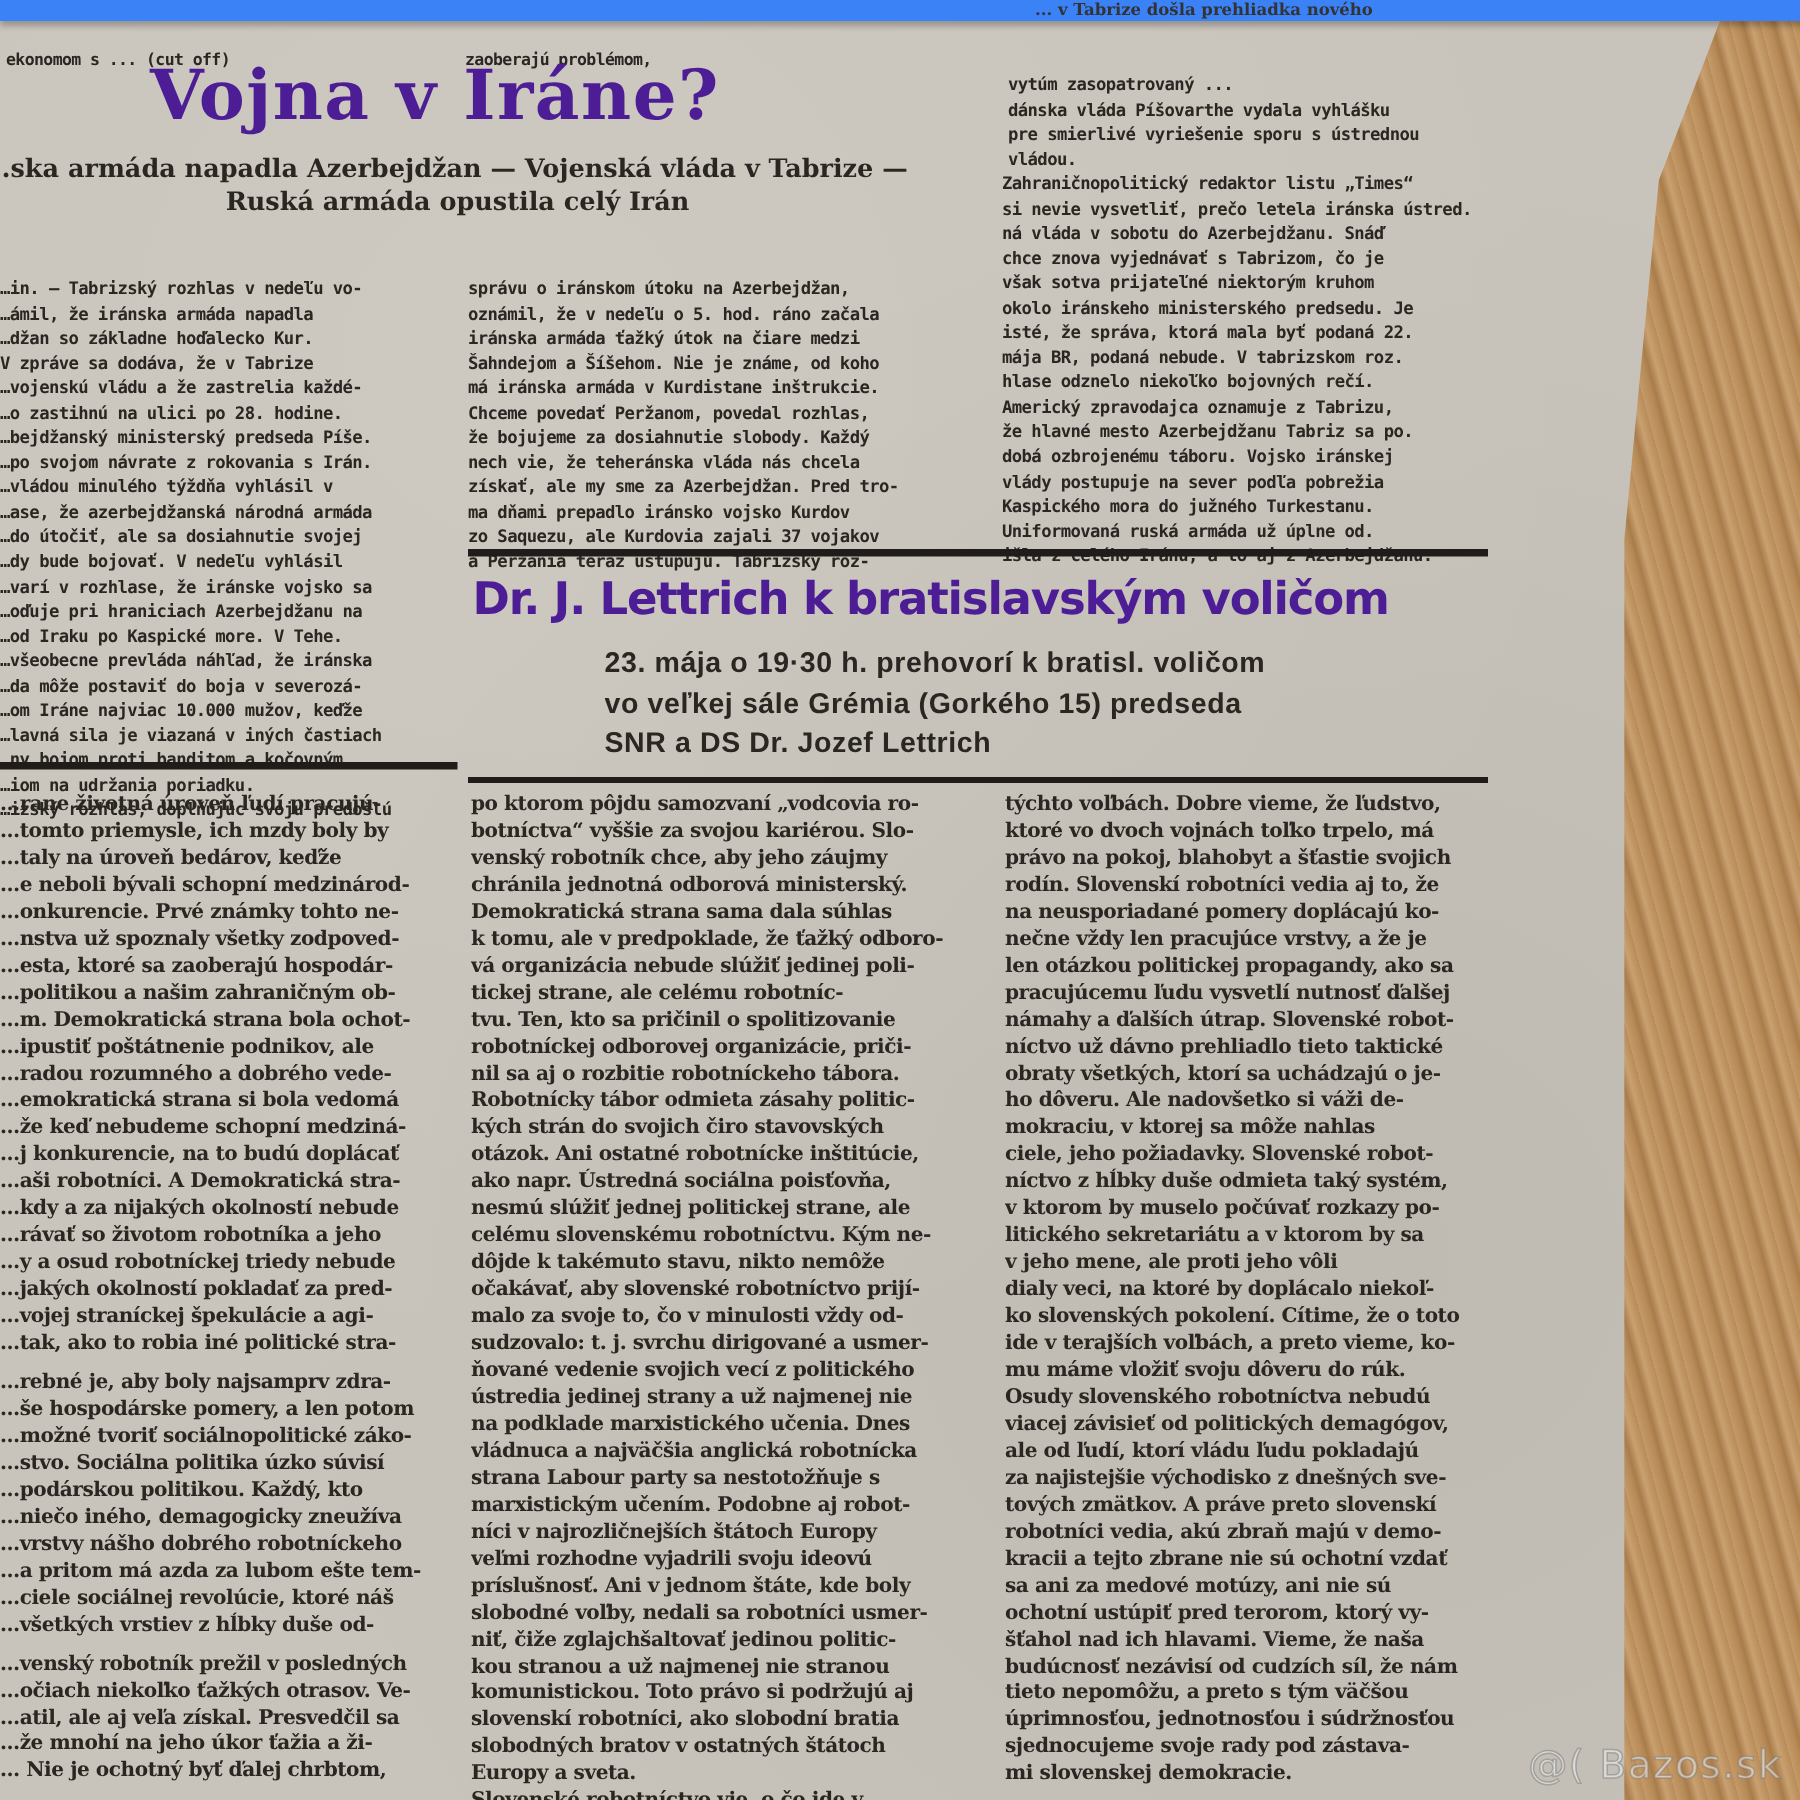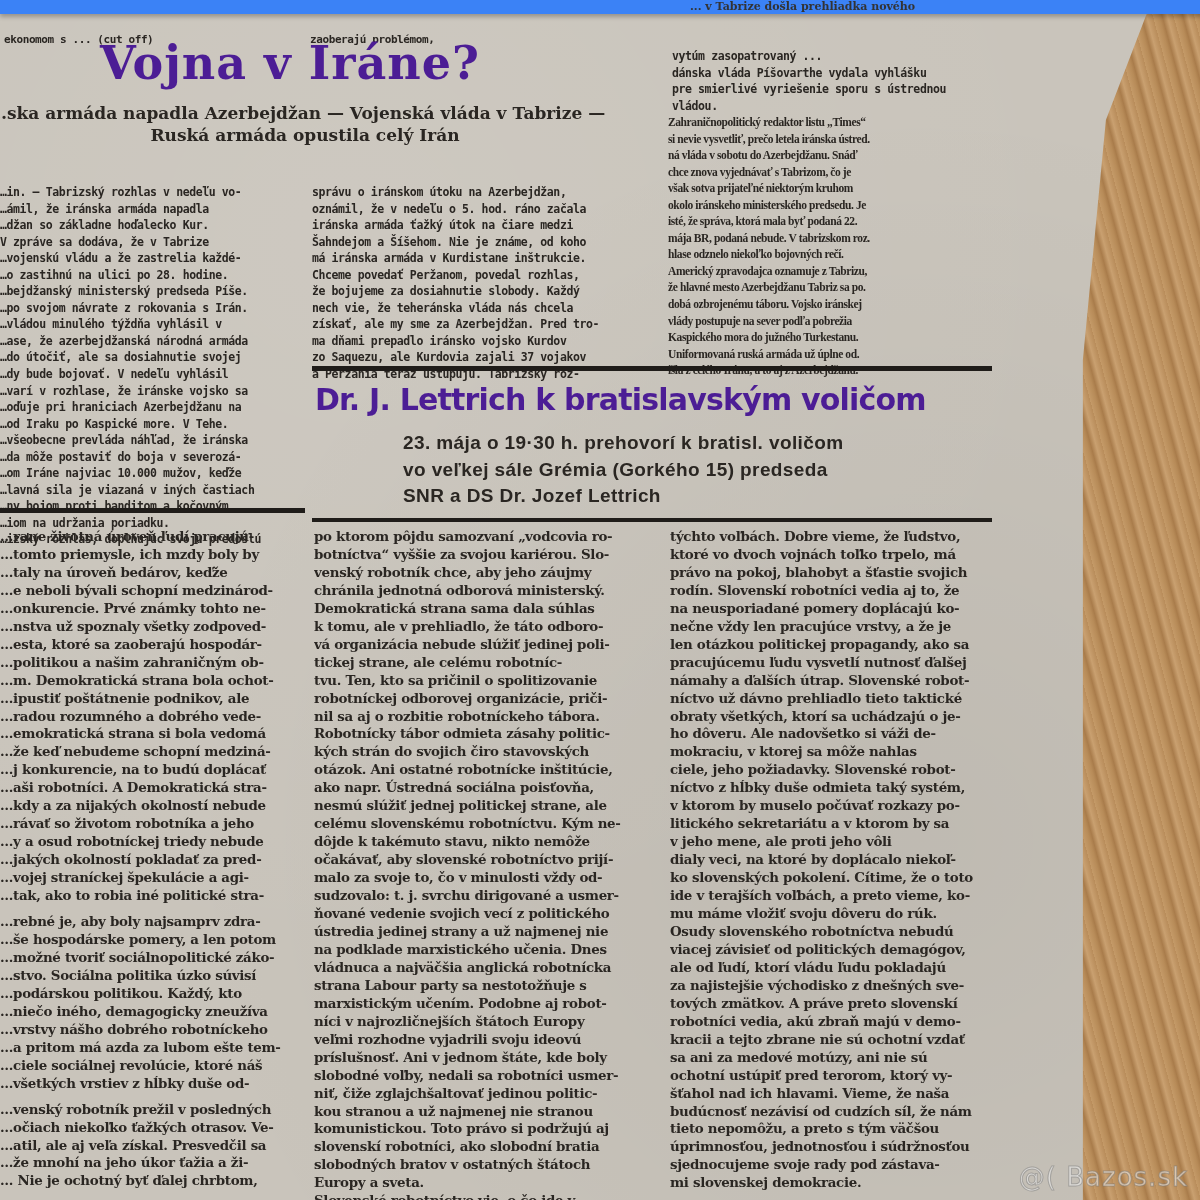--- a/index.html
+++ b/index.html
@@ -113,21 +113,21 @@
     <div class="line">Šahndejom a Šíšehom. Nie je známe, od koho</div>
     <div class="line">má iránska armáda v Kurdistane inštrukcie.</div>
     <div class="line">Chceme povedať Peržanom, povedal rozhlas,</div>
     <div class="line">že bojujeme za dosiahnutie slobody. Každý</div>
     <div class="line">nech vie, že teheránska vláda nás chcela</div>
     <div class="line">získať, ale my sme za Azerbejdžan. Pred tro-</div>
     <div class="line">ma dňami prepadlo iránsko vojsko Kurdov</div>
     <div class="line">zo Saquezu, ale Kurdovia zajali 37 vojakov</div>
     <div class="line">a Peržania teraz ustupujú. Tabrizský roz-</div>
   </div>
-<div class="col typewriter" id="iran-c3" style="left:668px;top:82px;width:326px;font-family:Liberation Serif, serif;">
+<div class="col typewriter" id="iran-c3" style="left:668px;top:82px;width:326px;">
     <div class="line">Zahraničnopolitický redaktor listu „Times“</div>
     <div class="line">si nevie vysvetliť, prečo letela iránska ústred.</div>
     <div class="line">ná vláda v sobotu do Azerbejdžanu. Snáď</div>
     <div class="line">chce znova vyjednávať s Tabrizom, čo je</div>
     <div class="line">však sotva prijateľné niektorým kruhom</div>
     <div class="line">okolo iránskeho ministerského predsedu. Je</div>
     <div class="line">isté, že správa, ktorá mala byť podaná 22.</div>
     <div class="line">mája BR, podaná nebude. V tabrizskom roz.</div>
     <div class="line">hlase odznelo niekoľko bojovných rečí.</div>
     <div class="line">Americký zpravodajca oznamuje z Tabrizu,</div>
@@ -189,21 +189,21 @@
     <div class="line">…atil, ale aj veľa získal. Presvedčil sa</div>
     <div class="line">…že mnohí na jeho úkor ťažia a ži-</div>
     <div class="line">… Nie je ochotný byť ďalej chrbtom,</div>
   </div>
 <div class="col serif" id="work-c2" style="left:314px;top:528px;width:338px;">
     <div class="line">po ktorom pôjdu samozvaní „vodcovia ro-</div>
     <div class="line">botníctva“ vyššie za svojou kariérou. Slo-</div>
     <div class="line">venský robotník chce, aby jeho záujmy</div>
     <div class="line">chránila jednotná odborová ministerský.</div>
     <div class="line">Demokratická strana sama dala súhlas</div>
-    <div class="line">k tomu, ale v prehliadlo, že táto odboro-</div>
+    <div class="line">k tomu, ale v predpoklade, že ťažký odboro-</div>
     <div class="line">vá organizácia nebude slúžiť jedinej poli-</div>
     <div class="line">tickej strane, ale celému robotníc-</div>
     <div class="line">tvu. Ten, kto sa pričinil o spolitizovanie</div>
     <div class="line">robotníckej odborovej organizácie, priči-</div>
     <div class="line">nil sa aj o rozbitie robotníckeho tábora.</div>
     <div class="line">Robotnícky tábor odmieta zásahy politic-</div>
     <div class="line">kých strán do svojich čiro stavovských</div>
     <div class="line">otázok. Ani ostatné robotnícke inštitúcie,</div>
     <div class="line">ako napr. Ústredná sociálna poisťovňa,</div>
     <div class="line">nesmú slúžiť jednej politickej strane, ale</div>

